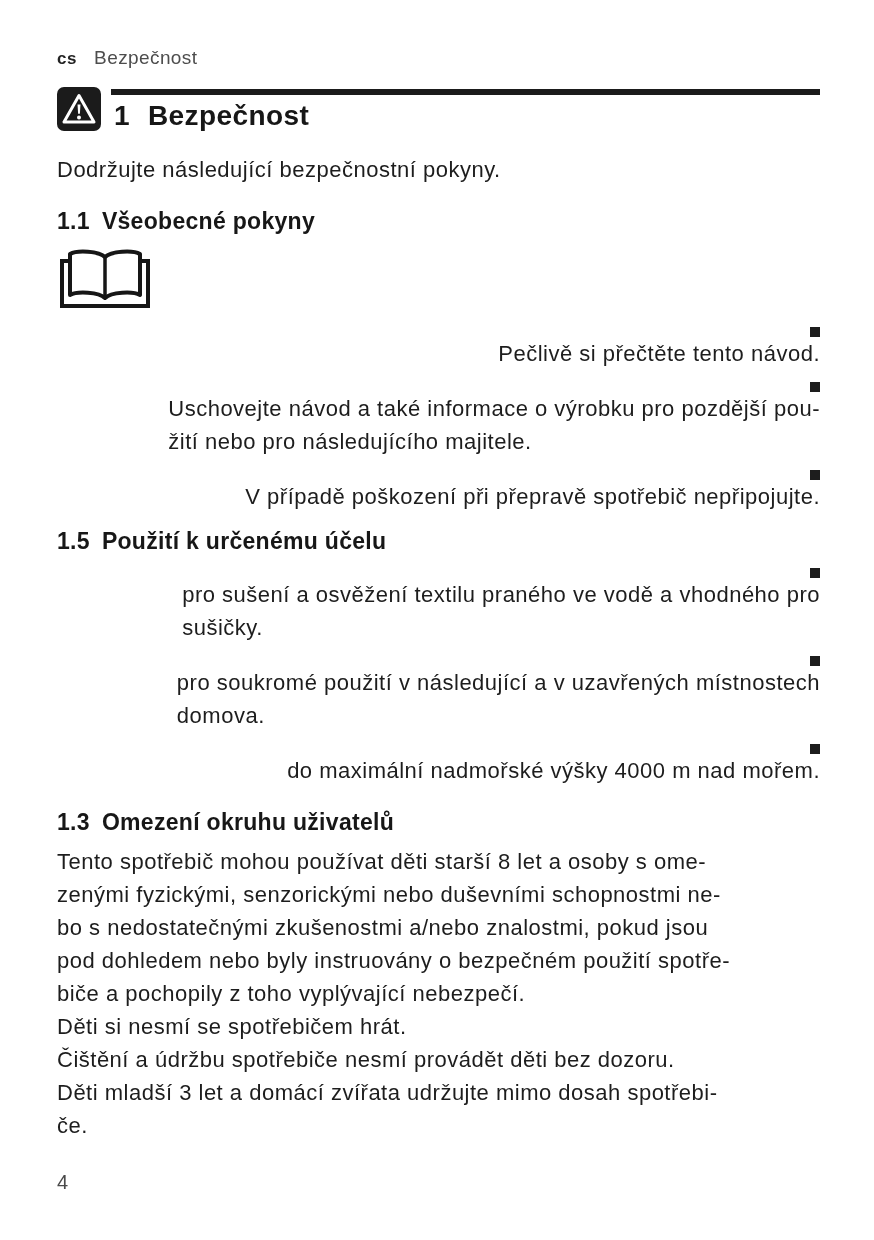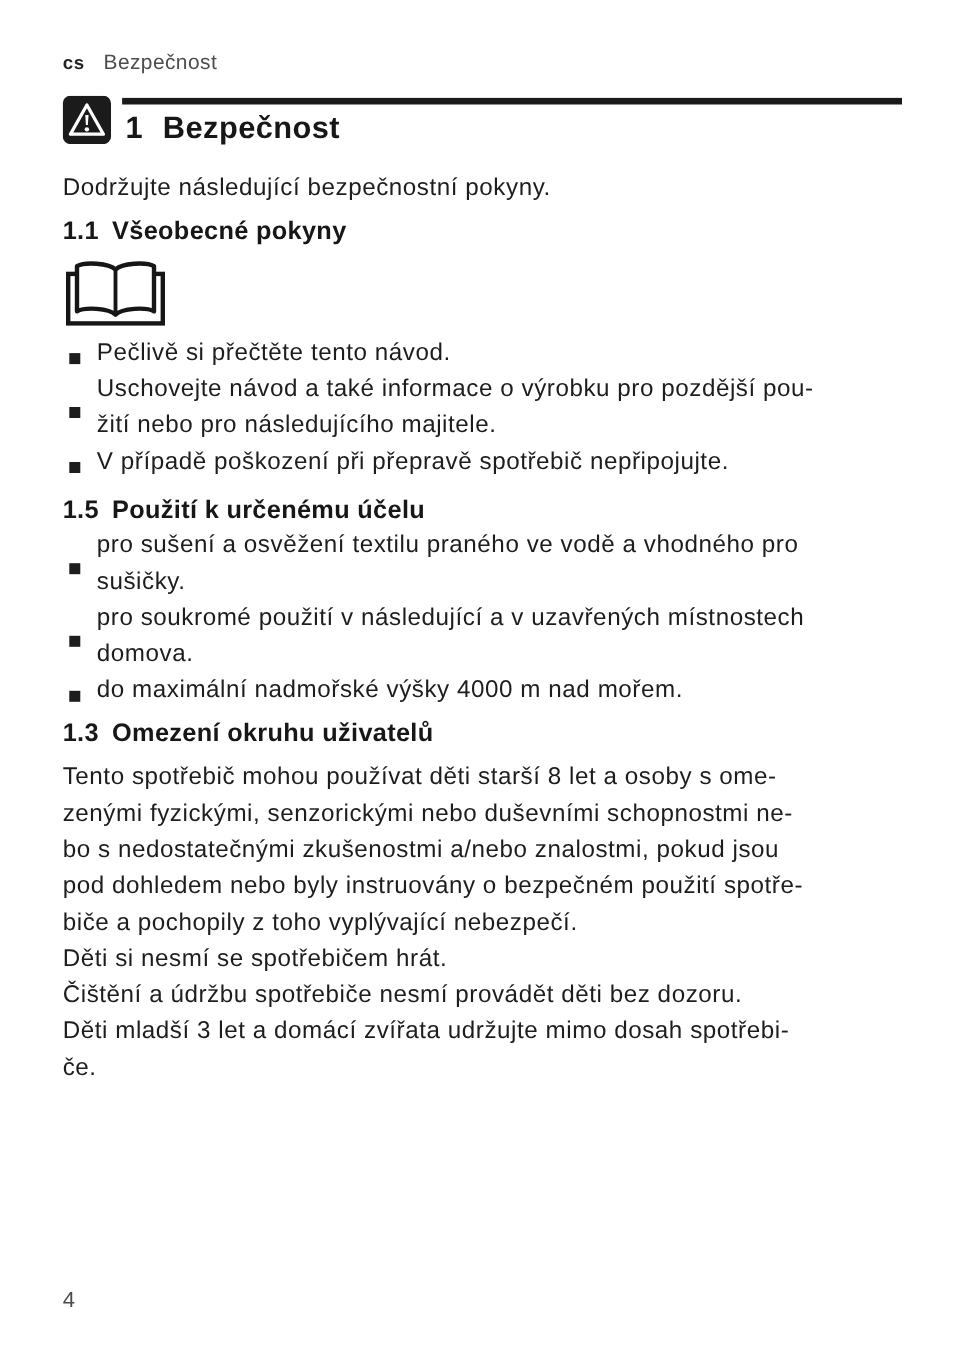--- a/index.html
+++ b/index.html
@@ -82,37 +82,38 @@
   h2.section-title {
     margin: 13px 0 0 0;
     font-size: 23px;
     line-height: 30px;
     font-weight: bold;
     letter-spacing: 0.3px;
     color: #171717;
     display: flex;
   }
   h2.section-title .sec-num { margin-right: 12px; }
-  h2.mt-lg { margin-top: 8px; }
+  h2.mt-lg { margin-top: 20px; }
 
   .manual-icon {
     margin-top: 10px;
     width: 96px;
     height: 64px;
     display: block;
   }
 
   ul.bullets {
     list-style: none;
     margin: 5px 0 0 0;
     padding: 0;
   }
   ul.bullets li {
     display: flex;
-    align-items: center;
+    align-items: flex-end;
+    flex-direction: column;
   }
   .bullet-marker {
     flex: 0 0 auto;
     width: 10px;
     height: 10px;
     background: #1d1d1d;
     margin: 12px 0 0 6px;
   }
   .li-content {
     flex: 1;

